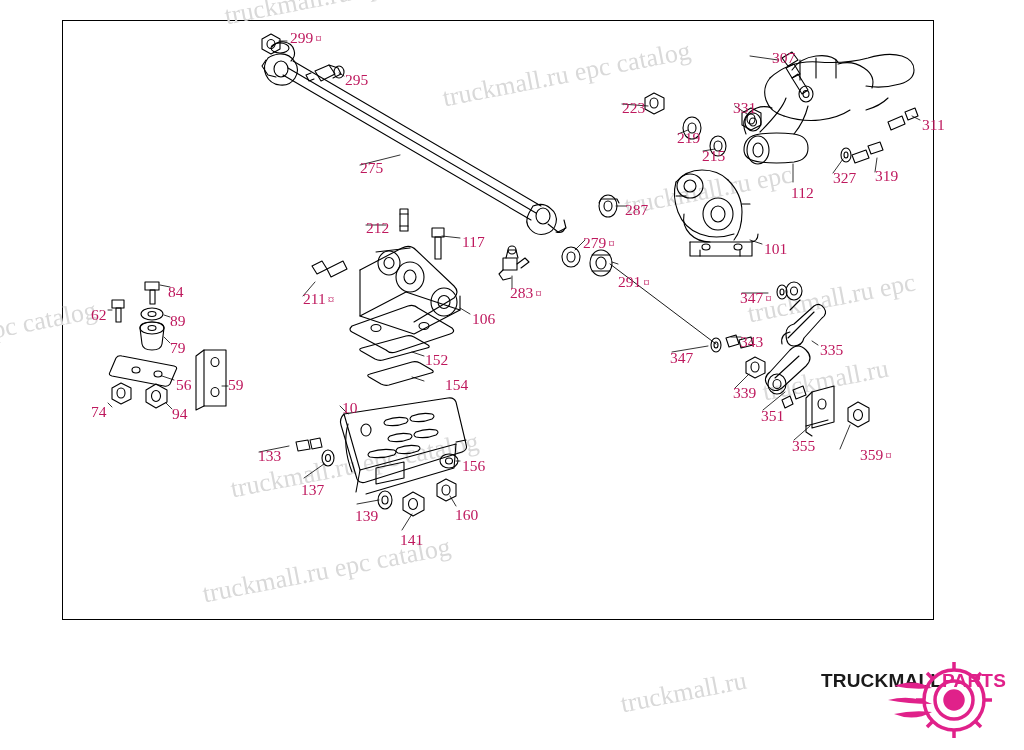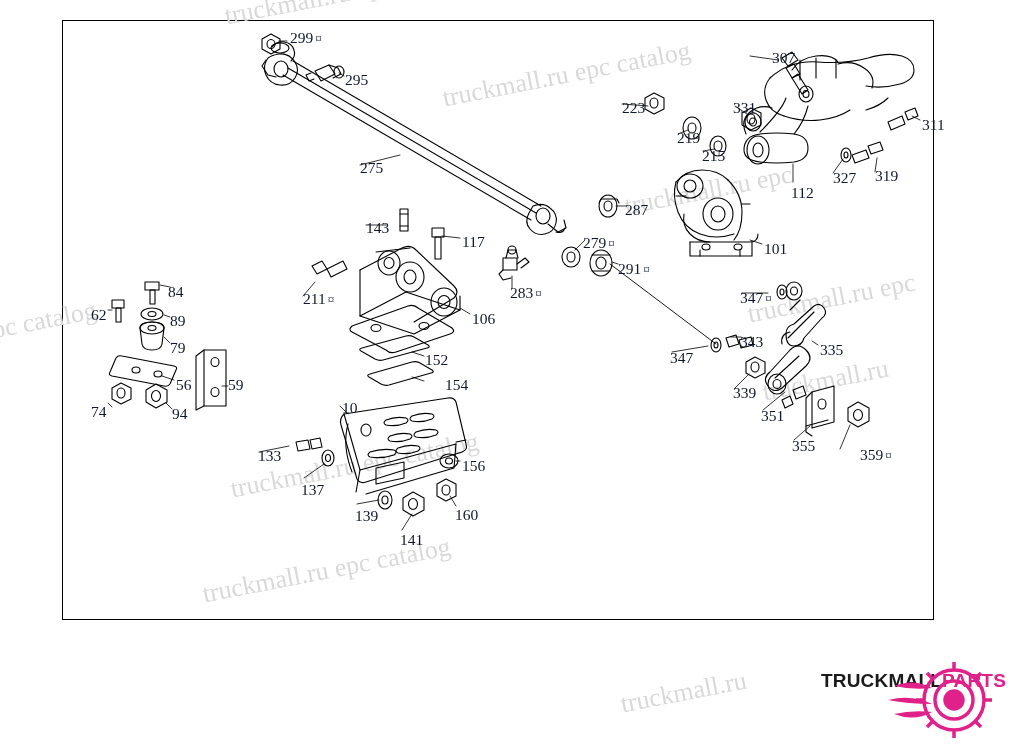--- a/index.html
+++ b/index.html
@@ -42,21 +42,21 @@
     color: #d9d9d9;
     font-family: "Liberation Serif", serif;
     font-size: 25px;
     white-space: nowrap;
     user-select: none;
   }
   .callout {
     position: absolute;
     font-family: "Liberation Serif", serif;
     font-size: 15.5px;
-    color: #0f172a;
+    color: #be185d;
     white-space: nowrap;
     line-height: 1;
   }
   .callout .mk {
     font-size: 13px;
     padding-left: 2px;
   }
   .logo {
     position: absolute;
     right: 14px;
@@ -462,25 +462,25 @@
       <div class="callout" style="left: 622px; top: 100px;"><span>223</span></div>
       <div class="callout" style="left: 733px; top: 100px;"><span>331</span></div>
       <div class="callout" style="left: 922px; top: 117px;"><span>311</span></div>
       <div class="callout" style="left: 677px; top: 130px;"><span>219</span></div>
       <div class="callout" style="left: 702px; top: 148px;"><span>215</span></div>
       <div class="callout" style="left: 360px; top: 160px;"><span>275</span></div>
       <div class="callout" style="left: 833px; top: 170px;"><span>327</span></div>
       <div class="callout" style="left: 875px; top: 168px;"><span>319</span></div>
       <div class="callout" style="left: 791px; top: 185px;"><span>112</span></div>
       <div class="callout" style="left: 625px; top: 202px;"><span>287</span></div>
-      <div class="callout" style="left: 366px; top: 220px;"><span>143</span></div>
+      <div class="callout" style="left: 366px; top: 220px;"><span>212</span></div>
       <div class="callout" style="left: 462px; top: 234px;"><span>117</span></div>
       <div class="callout" style="left: 583px; top: 235px;"><span>279</span><span class="mk">¤</span></div>
       <div class="callout" style="left: 764px; top: 241px;"><span>101</span></div>
-      <div class="callout" style="left: 618px; top: 261px;"><span>291</span><span class="mk">¤</span></div>
+      <div class="callout" style="left: 618px; top: 274px;"><span>291</span><span class="mk">¤</span></div>
       <div class="callout" style="left: 303px; top: 291px;"><span>211</span><span class="mk">¤</span></div>
       <div class="callout" style="left: 510px; top: 285px;"><span>283</span><span class="mk">¤</span></div>
       <div class="callout" style="left: 740px; top: 290px;"><span>347</span><span class="mk">¤</span></div>
       <div class="callout" style="left: 168px; top: 284px;"><span>84</span></div>
       <div class="callout" style="left: 91px; top: 307px;"><span>62</span></div>
       <div class="callout" style="left: 170px; top: 313px;"><span>89</span></div>
       <div class="callout" style="left: 472px; top: 311px;"><span>106</span></div>
       <div class="callout" style="left: 170px; top: 340px;"><span>79</span></div>
       <div class="callout" style="left: 820px; top: 342px;"><span>335</span></div>
       <div class="callout" style="left: 740px; top: 334px;"><span>343</span></div>

